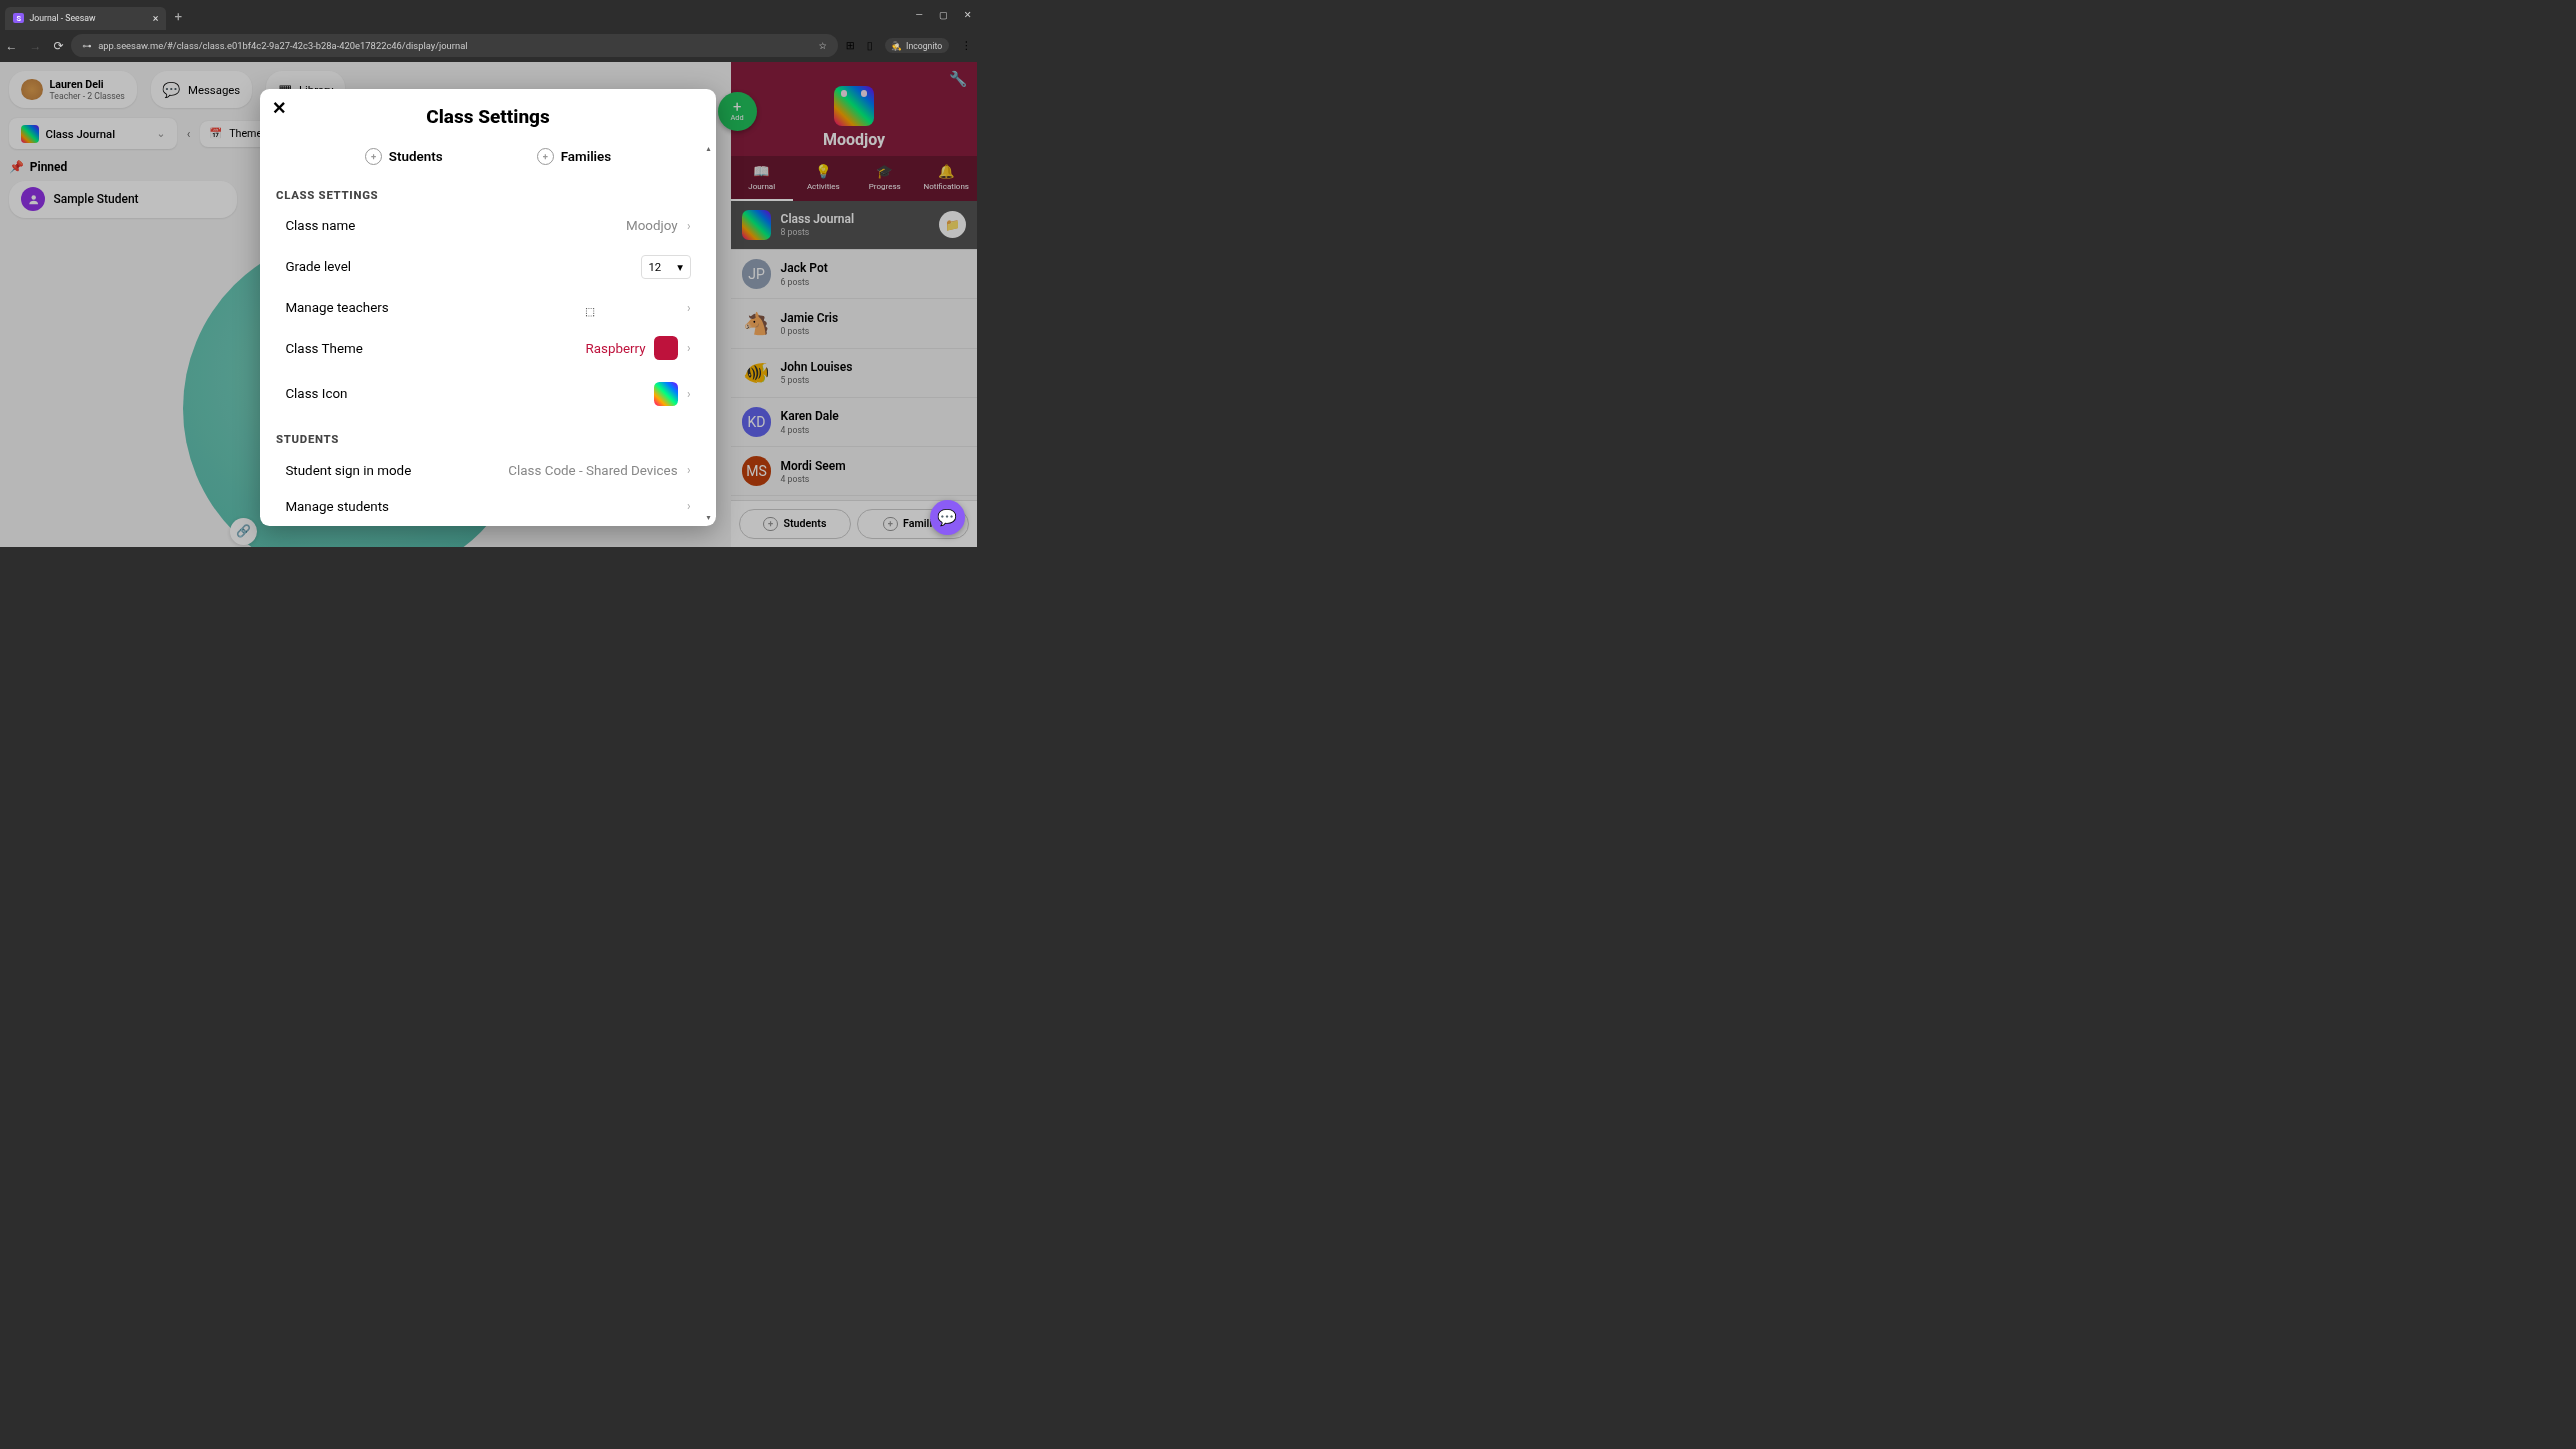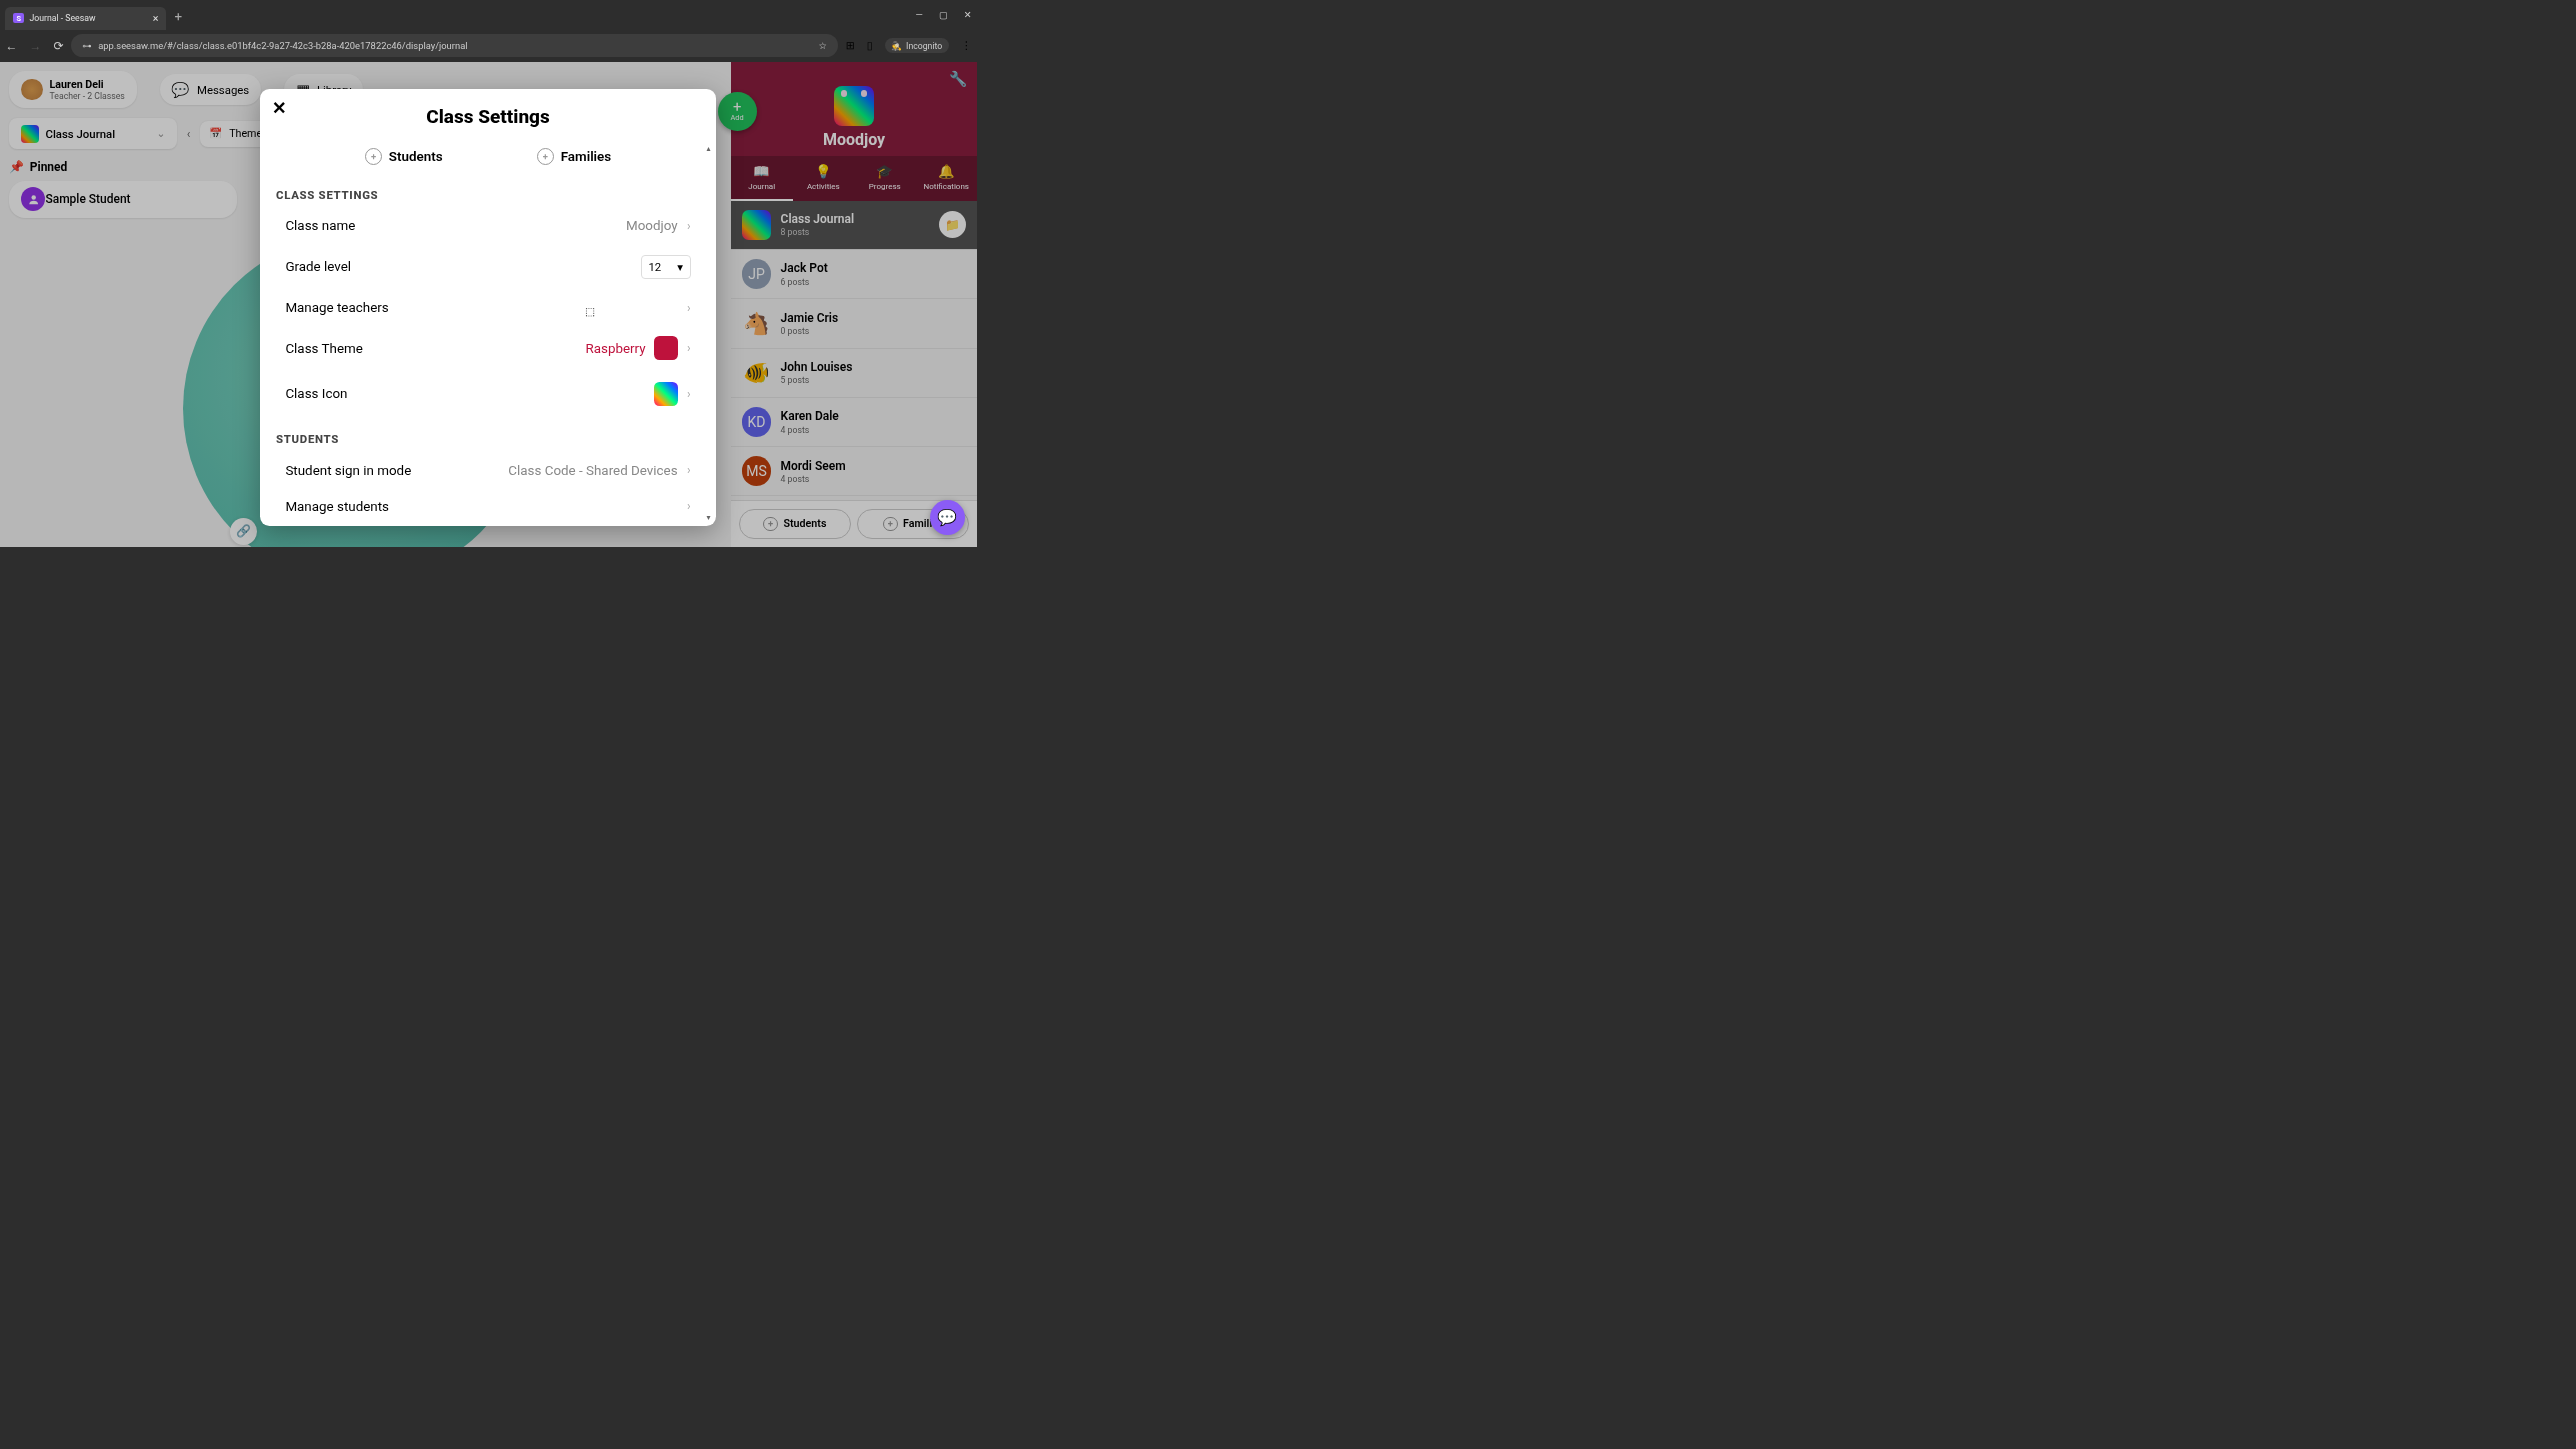--- a/index.html
+++ b/index.html
@@ -20,40 +20,40 @@
 .url-bar { flex: 1; background: #3d3d3d; height: 23px; border-radius: 11.4px; display: flex; align-items: center; padding: 0 10.7px; color: #ccc; font-size: 9.4px; gap: 6.7px; }
 .url-text { flex: 1; }
 .url-right { display: flex; gap: 12px; align-items: center; }
 .incognito-badge { display: flex; align-items: center; gap: 4px; background: #3d3d3d; padding: 2.7px 6.7px; border-radius: 9.4px; color: #ccc; font-size: 8.7px; }
 
 
 .app { position: absolute; top: 62px; left: 0; right: 0; bottom: 0; background: #f5f5f5; display: flex; }
 .left-col { flex: 1; padding: 9.4px; position: relative; }
 .right-col { width: 246px; background: #8b1e3f; display: flex; flex-direction: column; }
 
-.top-chips { display: flex; gap: 23px; align-items: center; }
+.top-chips { display: flex; gap: 14px; }
 .chip { background: white; border-radius: 16px; padding: 6.7px 12px; display: flex; align-items: center; gap: 6.7px; box-shadow: 0 0.7px 2px rgba(0,0,0,0.1); }
 .avatar-sm { width: 21.5px; height: 21.5px; border-radius: 50%; background: radial-gradient(circle, #e0a050, #c08040); }
 .user-name { font-weight: 700; font-size: 10.7px; }
 .user-sub { font-size: 8.7px; color: #666; }
 .chip-icon { font-size: 14.8px; }
 .chip-label { font-size: 11.4px; font-weight: 400; }
 
 .journal-row { display: flex; gap: 6.7px; margin-top: 10.7px; align-items: center; }
 .journal-select { background: white; border-radius: 8px; padding: 6.7px 12px; display: flex; align-items: center; gap: 6.7px; box-shadow: 0 0.7px 2px rgba(0,0,0,0.1); width: 168px; }
 .class-icon-sm { width: 17.4px; height: 17.4px; border-radius: 4px; background: linear-gradient(45deg, #ff0080, #ffaa00, #00ff80, #0080ff, #8000ff); }
 .journal-label { font-size: 11.4px; font-weight: 500; flex: 1; }
 .chevron { color: #999; }
 .dates-chip { background: white; border-radius: 8px; padding: 6.7px 9.4px; display: flex; align-items: center; gap: 6.7px; box-shadow: 0 0.7px 2px rgba(0,0,0,0.1); }
 .arrow-btn { color: #666; font-size: 12px; padding: 0 2.7px; }
 
 .pinned-section { margin-top: 10.7px; }
 .pinned-header { display: flex; align-items: center; gap: 5.4px; font-size: 12px; font-weight: 700; }
 .pin-icon { color: #ff9500; font-size: 12px; }
-.student-chip { background: white; border-radius: 16px; padding: 6.7px 12px; display: flex; align-items: center; box-shadow: 0 0.7px 2px rgba(0,0,0,0.1); width: 228px; margin-top: 6.7px; }
+.student-chip { background: white; border-radius: 16px; padding: 6.7px 12px; display: flex; align-items: center; gap: 8px; box-shadow: 0 0.7px 2px rgba(0,0,0,0.1); width: 228px; margin-top: 6.7px; }
 .student-avatar { width: 24px; height: 24px; border-radius: 50%; background: #9333ea; display: flex; align-items: center; justify-content: center; color: white; }
 .student-name { font-size: 12px; font-weight: 500; }
 
 .post-bg { margin-top: 16px; position: relative; }
 .big-circle { width: 349px; height: 349px; border-radius: 50%; background: radial-gradient(circle at 40% 40%, #7dd3c0, #4db8a8); margin-left: 174px; position: relative; }
 .link-bubble { position: absolute; bottom: 38px; left: 221px; width: 27px; height: 27px; border-radius: 50%; background: white; display: flex; align-items: center; justify-content: center; font-size: 12px; box-shadow: 0 1.3px 4px rgba(0,0,0,0.15); }
 .post-text { margin-top: 13.4px; font-size: 13.4px; }
 
 
 .sidebar-top { height: 94px; position: relative; display: flex; flex-direction: column; align-items: center; justify-content: flex-end; padding-bottom: 6.7px; }

